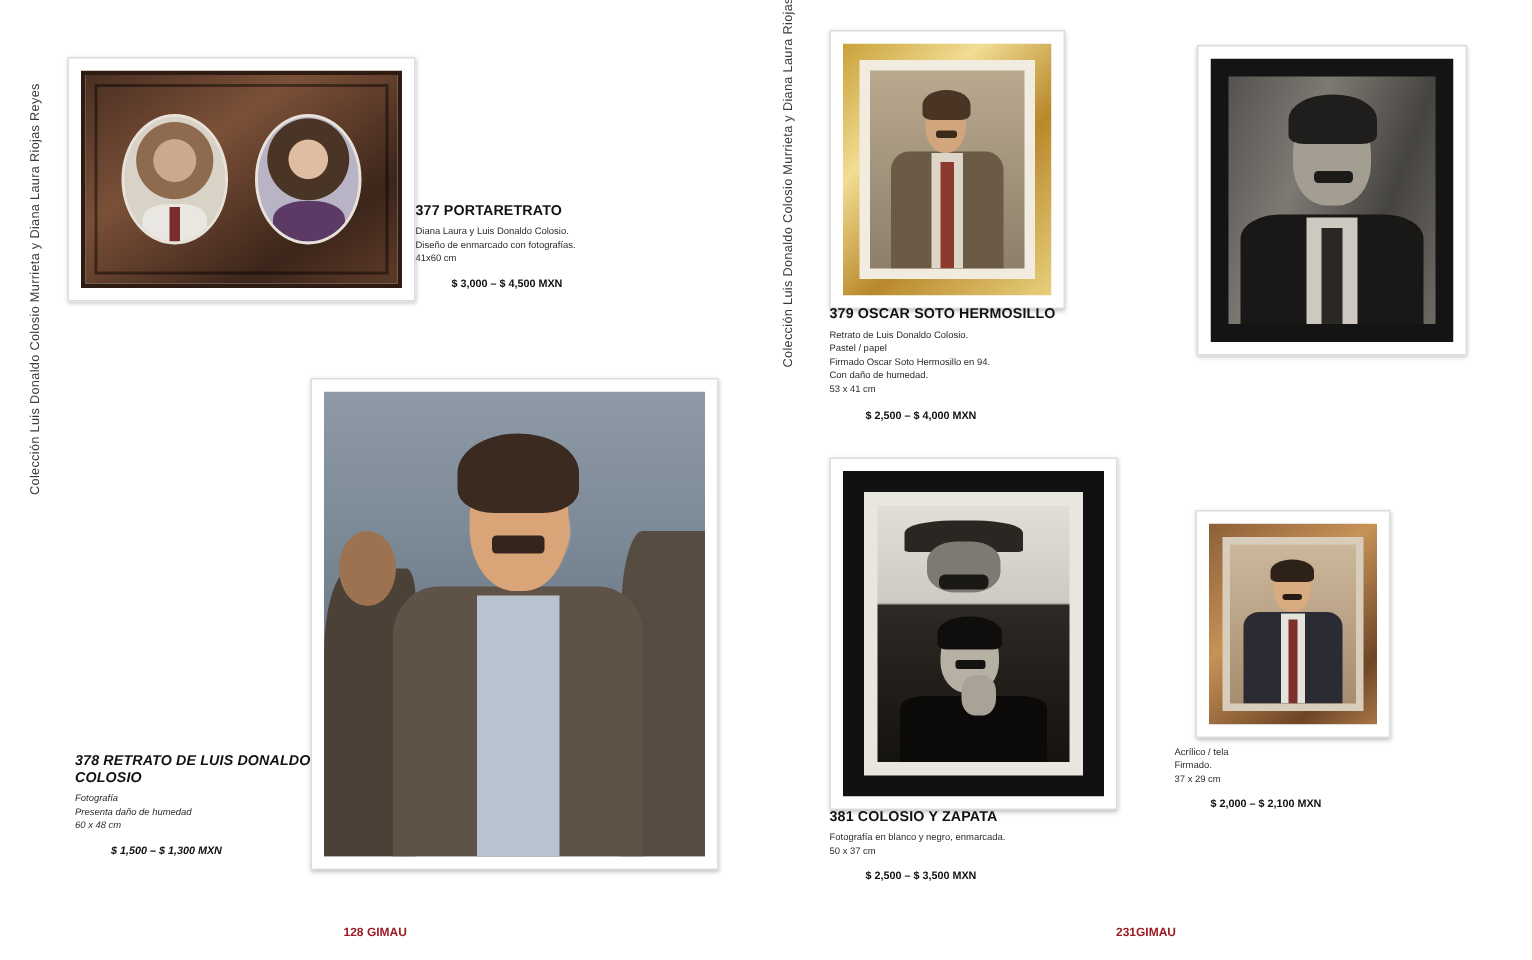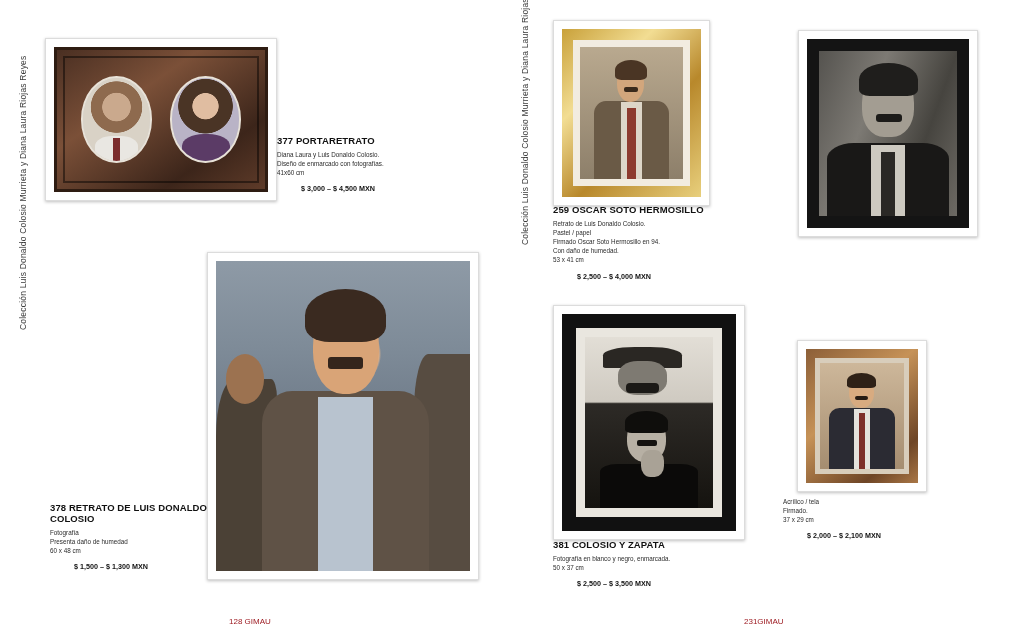--- a/index.html
+++ b/index.html
@@ -41,21 +41,21 @@
   .cap { position: absolute; width: 175px; }
   .cap .title {
     font-size: 9.5px; font-weight: bold; color: #111;
     line-height: 1.15; letter-spacing: .1px;
   }
   .cap .lines { margin-top: 3px; }
   .cap .lines div { font-size: 6.3px; color: #2b2b2b; line-height: 1.45; }
   .cap .price {
     margin-top: 7px; font-size: 7.2px; font-weight: bold; color: #111; margin-left: 24px;
   }
-  .folio { position: absolute; font-size: 8px; font-weight: normal; }
+  .folio { position: absolute; font-size: 8px; font-weight: bold; }
   .folio .num { color: #9d1b22; }
   .folio .org { color: #9d1b22; }
 
   
   
   .wood-frame {
     width: 100%; height: 100%;
     background: linear-gradient(145deg,#4a2f22,#7b5038 35%,#3c251a 75%,#5e3b29);
     border: 3px solid #2e1c12;
     display: flex; align-items: center; justify-content: center; gap: 9%;
@@ -195,21 +195,21 @@
         <div class="p378-sideA2"></div>
         <div class="p378-sideB"></div>
         <div class="p378-jacket"></div>
         <div class="p378-shirt"></div>
         <div class="p378-head"></div>
         <div class="p378-hair"></div>
         <div class="p378-mous"></div>
       </div>
     </div>
   </div>
-  <div class="cap" style="left:50px; top:503px; width:160px;">
+  <div class="cap" style="left:50px; top:503px; width:160px;font-style:italic;">
     <div class="title">378 RETRATO DE LUIS DONALDO COLOSIO</div>
     <div class="lines">
       <div>Fotografía</div>
       <div>Presenta daño de humedad</div>
       <div>60 x 48 cm</div>
     </div>
     <div class="price">$ 1,500 – $ 1,300 MXN</div>
   </div>
 
   <div class="plate" style="left:553px; top:20px; width:157px; height:186px;">
@@ -222,21 +222,21 @@
             <div class="g-tie"></div>
             <div class="g-head"></div>
             <div class="g-hair"></div>
             <div class="g-mous"></div>
           </div>
         </div>
       </div>
     </div>
   </div>
   <div class="cap" style="left:553px; top:205px; width:180px;">
-    <div class="title">259 OSCAR SOTO HERMOSILLO</div>
+    <div class="title">379 OSCAR SOTO HERMOSILLO</div>
     <div class="lines">
       <div>Retrato de Luis Donaldo Colosio.</div>
       <div>Pastel / papel</div>
       <div>Firmado Oscar Soto Hermosillo en 94.</div>
       <div>Con daño de humedad.</div>
       <div>53 x 41 cm</div>
     </div>
     <div class="price">$ 2,500 – $ 4,000 MXN</div>
   </div>
 

